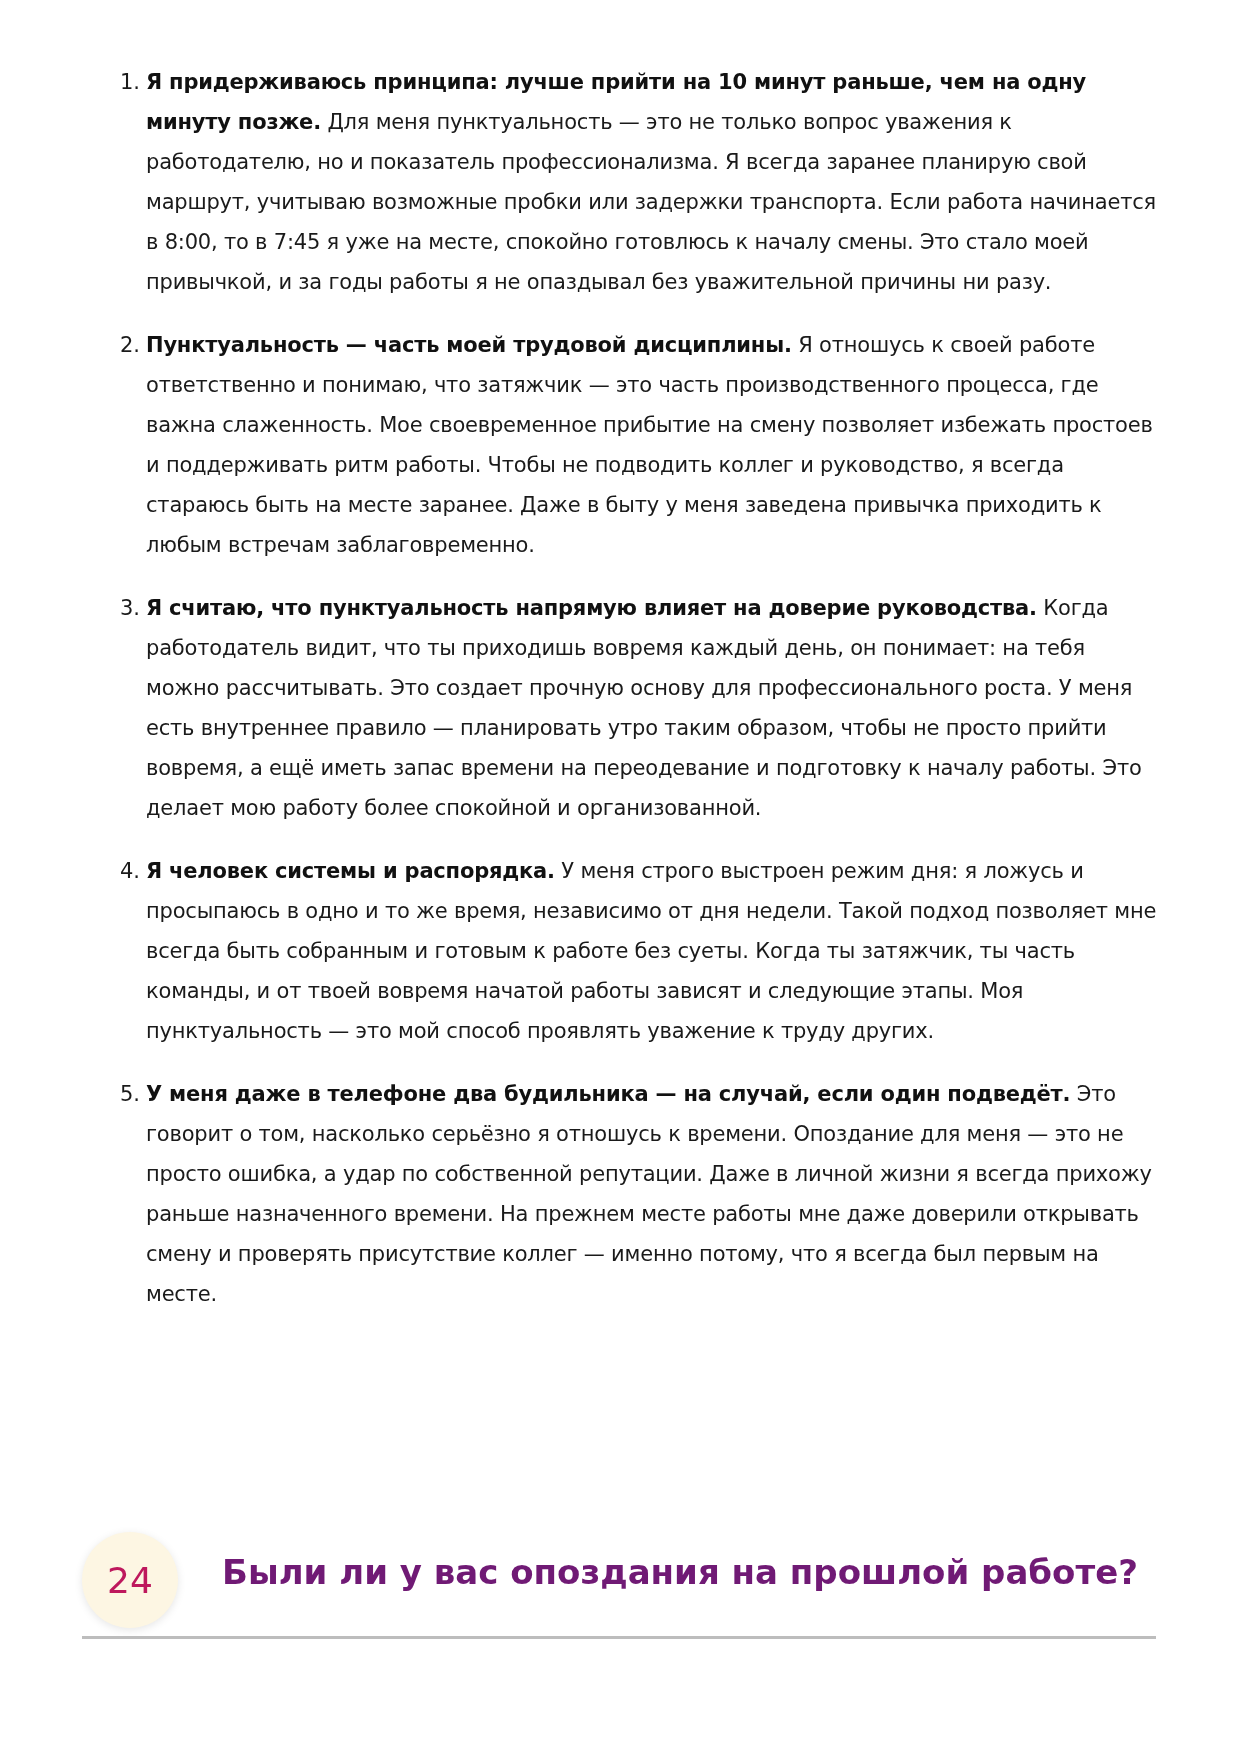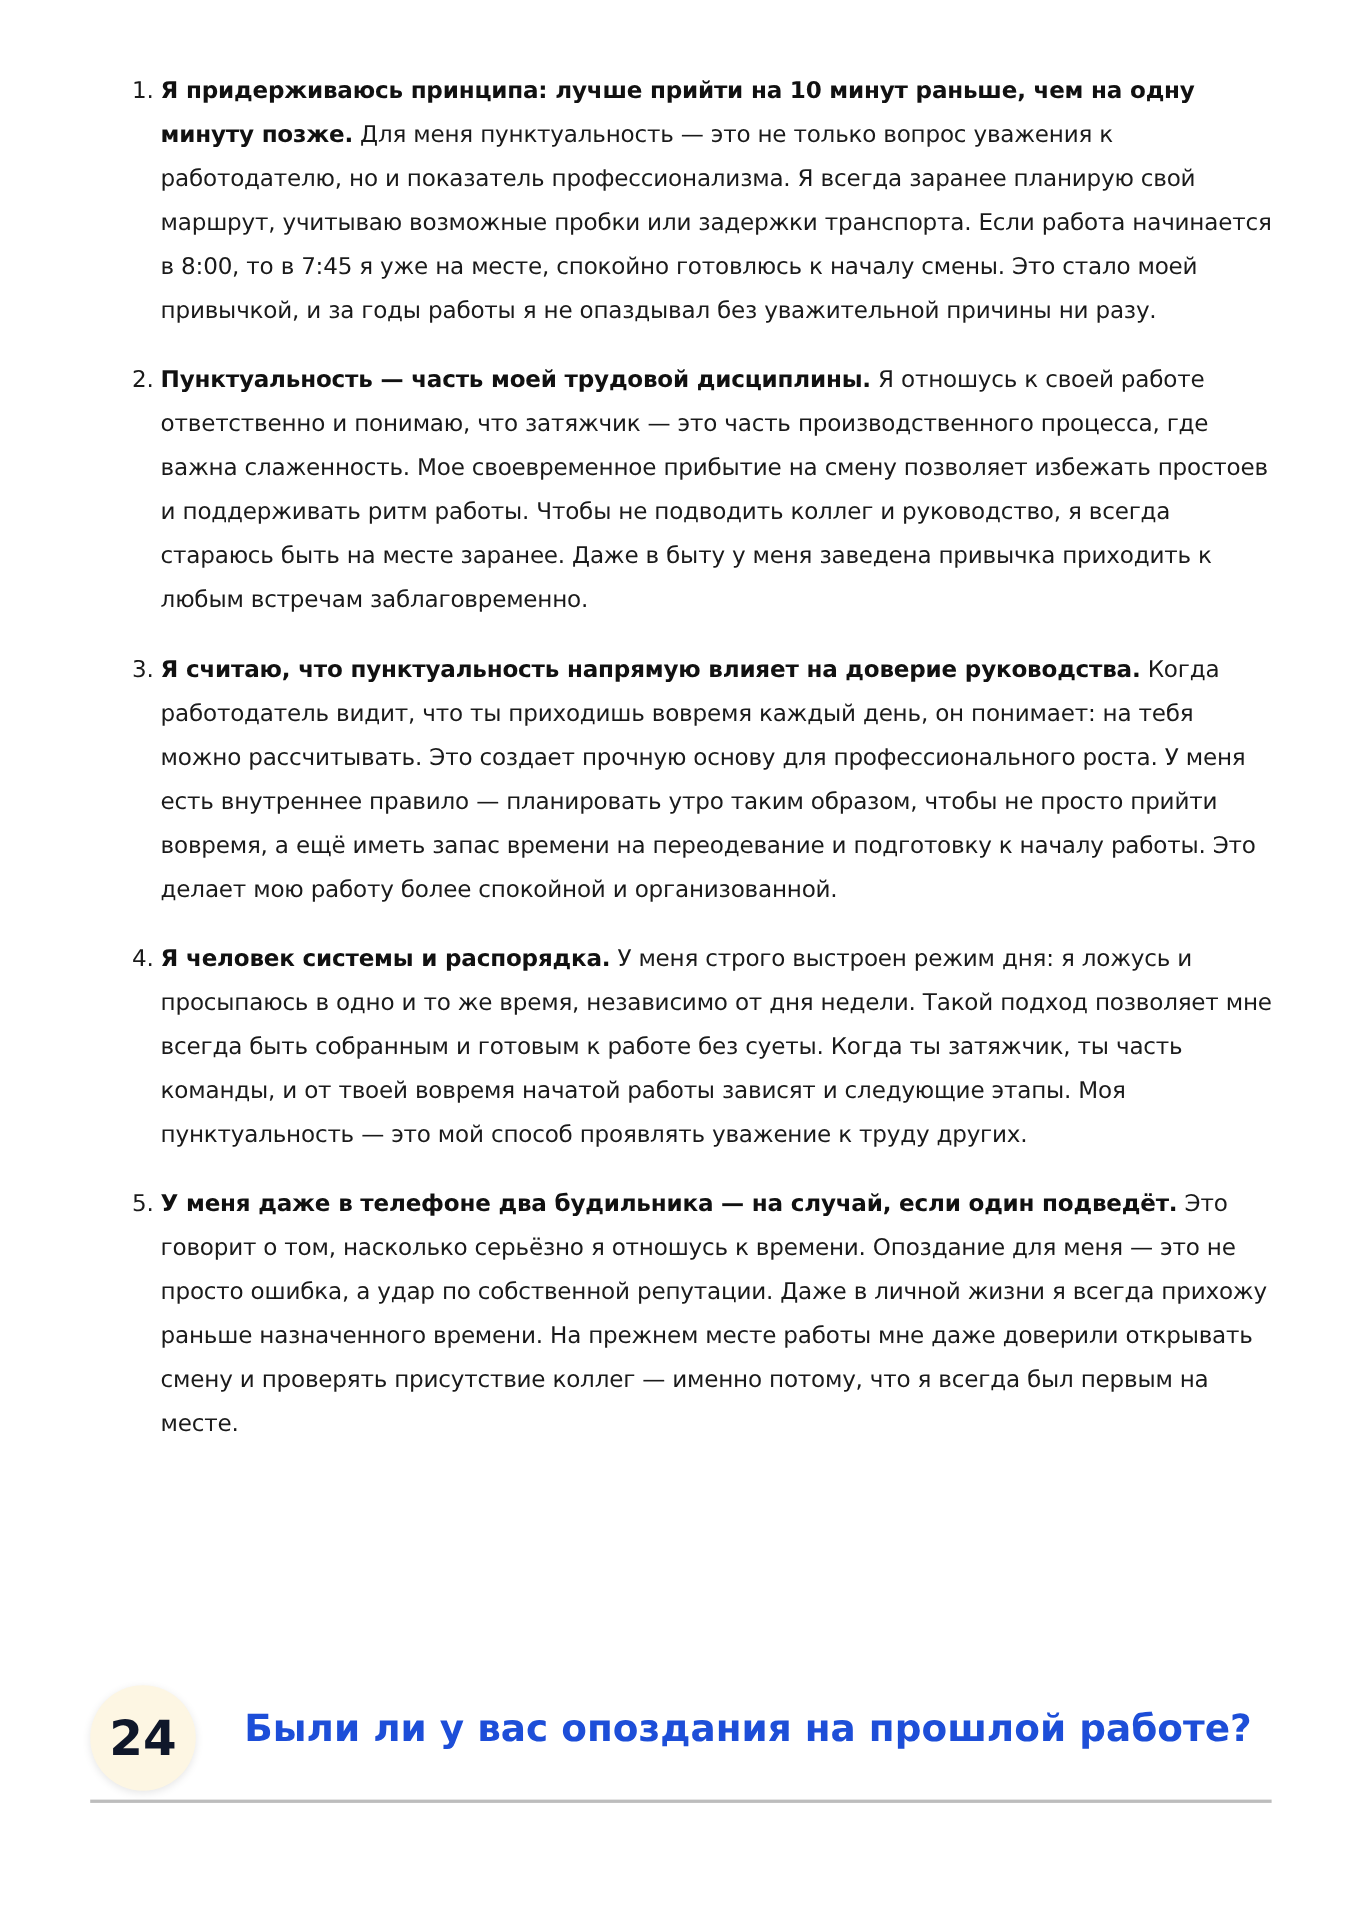--- a/index.html
+++ b/index.html
@@ -7,22 +7,22 @@
          font-family: "DejaVu Sans", sans-serif; color: #1a1a1a; }
   .list { position: absolute; left: 120px; top: 62px; width: 1040px; margin: 0; padding: 0; list-style: none; }
   .item { position: relative; padding-left: 26px; margin: 0 0 23px 0;
           font-size: 21px; line-height: 40px; letter-spacing: -0.2px; }
   .item .num { position: absolute; left: 0; top: 0; }
   .item b { font-weight: bold; color: #111; }
   .heading-row { position: absolute; left: 82px; top: 1532px; width: 1074px; height: 96px; }
   .badge { position: absolute; left: 0; top: 0; width: 96px; height: 96px; border-radius: 50%;
            background: #fdf6e3; box-shadow: 0 2px 8px rgba(0,0,0,0.10);
            display: flex; align-items: center; justify-content: center;
-           font-size: 44px; font-weight: bold; color: #0f172a; }
-  .heading-title { position: absolute; left: 140px; top: 20px; font-size: 34px; font-weight: bold; color: #1d4ed8; white-space: nowrap; }
+           font-size: 36px; font-weight: normal; color: #be185d; }
+  .heading-title { position: absolute; left: 140px; top: 20px; font-size: 34px; font-weight: bold; color: #701a75; white-space: nowrap; }
   .divider { position: absolute; left: 82px; top: 1636px; width: 1074px; height: 3px; background: #bdbdbd; }
 </style>
 </head>
 <body>
 
 <ol class="list">
   <li class="item">
     <span class="num">1.</span>
     <b>Я придерживаюсь принципа: лучше прийти на 10 минут раньше, чем на одну минуту позже.</b><span> Для меня пунктуальность — это не только вопрос уважения к работодателю, но и показатель профессионализма. Я всегда заранее планирую свой маршрут, учитываю возможные пробки или задержки транспорта. Если работа начинается в 8:00, то в 7:45 я уже на месте, спокойно готовлюсь к началу смены. Это стало моей привычкой, и за годы работы я не опаздывал без уважительной причины ни разу.</span>
   </li>

